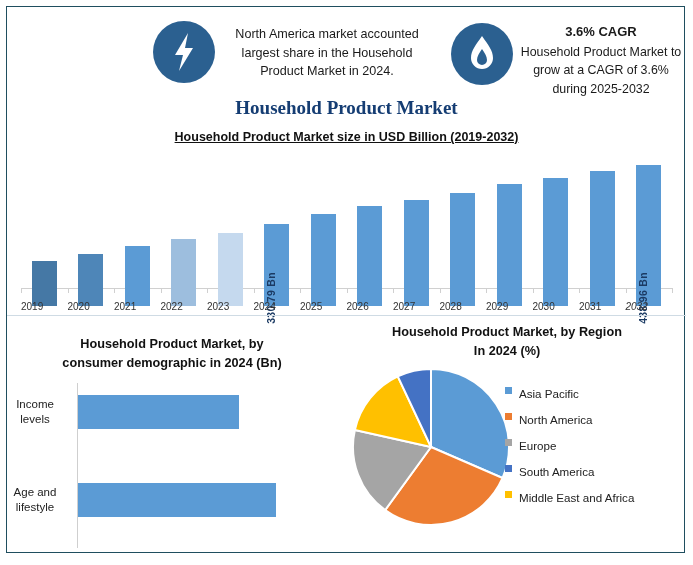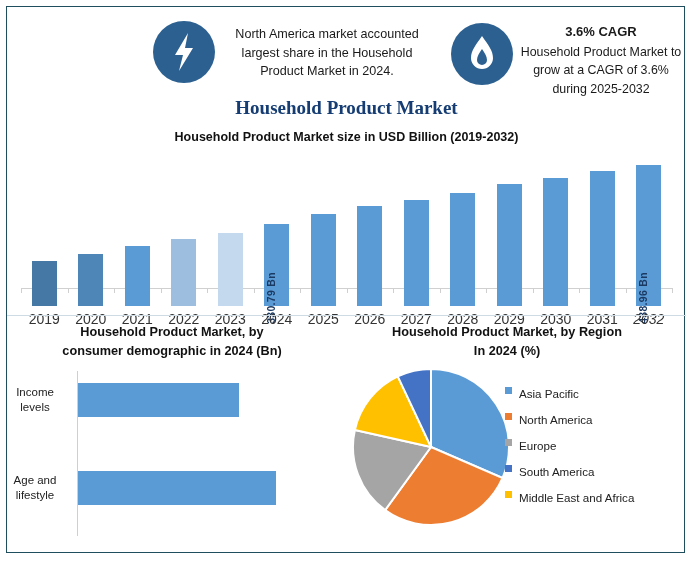--- a/index.html
+++ b/index.html
@@ -59,47 +59,47 @@
   }
   #cagr-head{font-weight:bold;font-size:13px;display:block;margin-bottom:1px;}
 
   
   #main-title{
     position:absolute;left:0;top:90px;width:679px;text-align:center;
     font-family:"Liberation Serif", serif;font-weight:bold;font-size:19px;color:#153d73;
   }
   #sub-title{
     position:absolute;left:0;top:123px;width:679px;text-align:center;
-    font-weight:bold;font-size:12.5px;color:#111;
+    font-weight:bold;font-size:12.5px;color:#111;text-decoration:underline;
   }
 
   
   #barchart{position:absolute;left:14px;top:142px;width:651px;height:158px;}
   #bc-plot{position:absolute;left:0;top:0;width:651px;height:140px;}
   #bc-axis{position:absolute;left:0;top:139px;width:651px;height:1px;background:#d0d0d0;}
   .bar-wrap{position:absolute;bottom:1px;height:140px;}
   .bar{
     position:absolute;bottom:0;width:100%;
   }
   .bar-inlabel{
     position:absolute;left:50%;bottom:8px;transform:translateX(-50%) rotate(-90deg);
     transform-origin:center bottom;
     white-space:nowrap;font-size:10.5px;font-weight:bold;color:#1b3a63;
     letter-spacing:.3px;
   }
   .bar-tick{position:absolute;top:139px;width:1px;height:5px;background:#d0d0d0;}
   .bar-xlabel{
-    position:absolute;top:162px;text-align:center;font-size:14px;color:#333;
+    position:absolute;top:152px;text-align:left;font-size:10px;color:#333;
     font-family:"Liberation Sans", sans-serif;
   }
 
   
   #divider{position:absolute;left:0;top:308px;width:679px;height:1px;background:#cfdbe4;}
 
-  #demo-panel{position:absolute;left:0;top:316px;width:330px;height:230px;}
+  #demo-panel{position:absolute;left:0;top:328px;width:330px;height:230px;}
   #demo-title{
     position:absolute;left:10px;top:0;width:310px;text-align:center;
     font-weight:bold;font-size:12.7px;line-height:19px;color:#111;
   }
   #demo-plot{position:absolute;left:70px;top:48px;width:250px;height:165px;}
   #demo-yaxis{position:absolute;left:70px;top:48px;width:1px;height:165px;background:#cfcfcf;}
   .hbar{position:absolute;left:71px;height:34px;background:#5B9BD5;}
   .hbar-label{
     position:absolute;right:334px;width:80px;text-align:center;
     font-size:11.5px;line-height:14.5px;color:#222;

